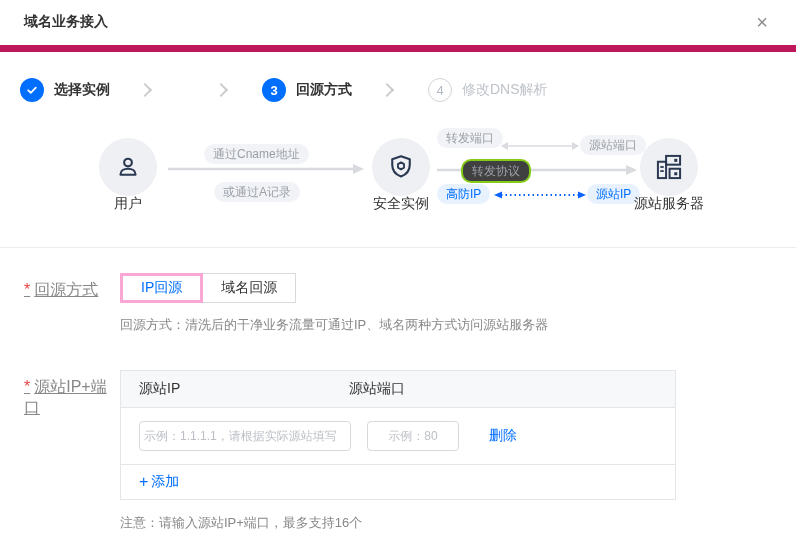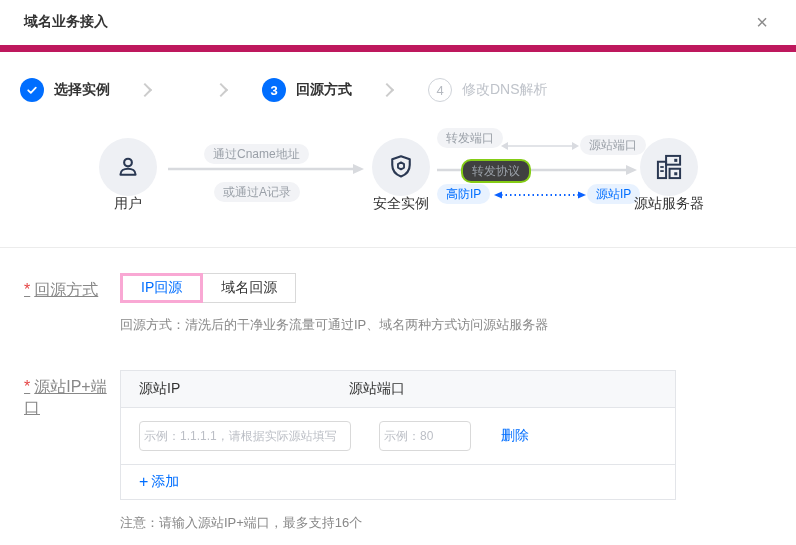--- a/index.html
+++ b/index.html
@@ -49,21 +49,21 @@
   .otable{width:556px;border:1px solid #e3e5e9;box-sizing:border-box;}
   .thead{display:flex;background:#f7f8fa;border-bottom:1px solid #e3e5e9;height:36px;align-items:center;}
   .th{font-size:14px;color:#333;}
   .th.c1{width:228px;padding-left:18px;box-sizing:border-box;}
   .th.c2{flex:1;}
   .trow{display:flex;align-items:center;padding:13px 0 13px 18px;}
   .tinput{height:30px;border:1px solid #d9d9d9;border-radius:4px;box-sizing:border-box;
     padding:0 4px;font-size:12px;color:#333;font-family:inherit;outline:none;}
   .tinput::placeholder{color:#bcbfc6;}
   .ip-input{width:212px;}
-  .port-input{width:92px;margin-left:28px;}
+  .port-input{width:92px;margin-left:16px;text-align:center;}
   .link{color:#006eff;font-size:14px;text-decoration:none;cursor:pointer;}
   .del-link{margin-left:30px;}
   .tfoot{border-top:1px solid #e3e5e9;padding:8px 0 8px 18px;}
   .add-link{display:inline-flex;align-items:center;}
   .plus{font-size:16px;margin-right:3px;line-height:14px;}
   .note{margin-top:14px;font-size:13px;color:#888;}
 </style>
 </head>
 <body>
 

